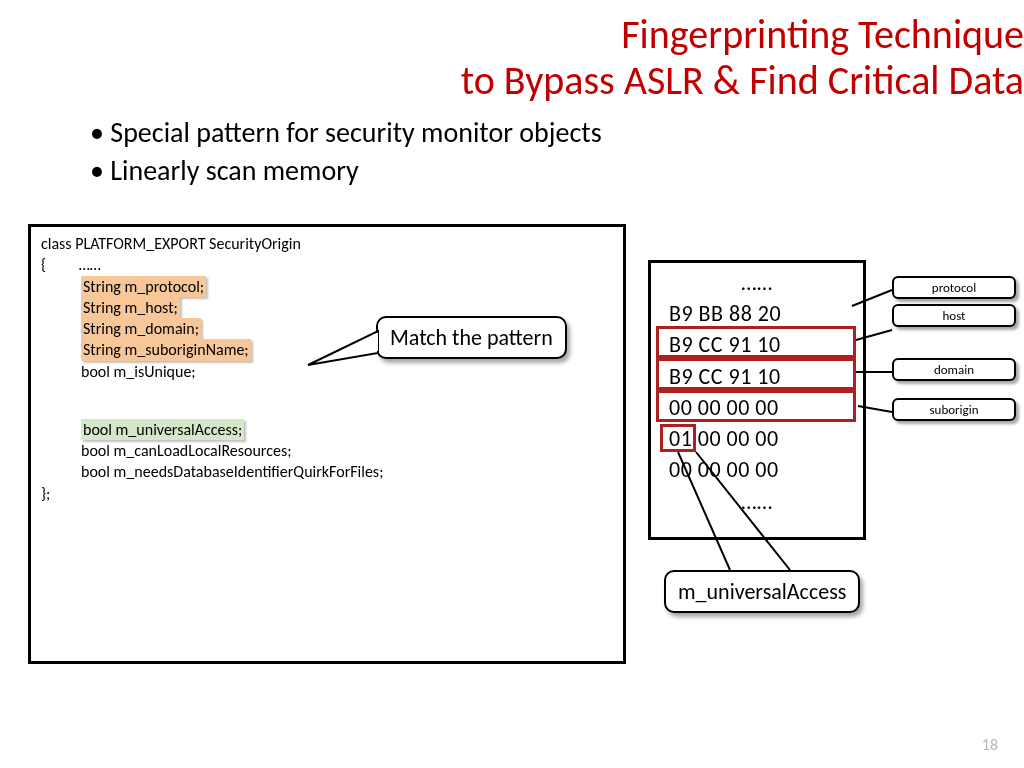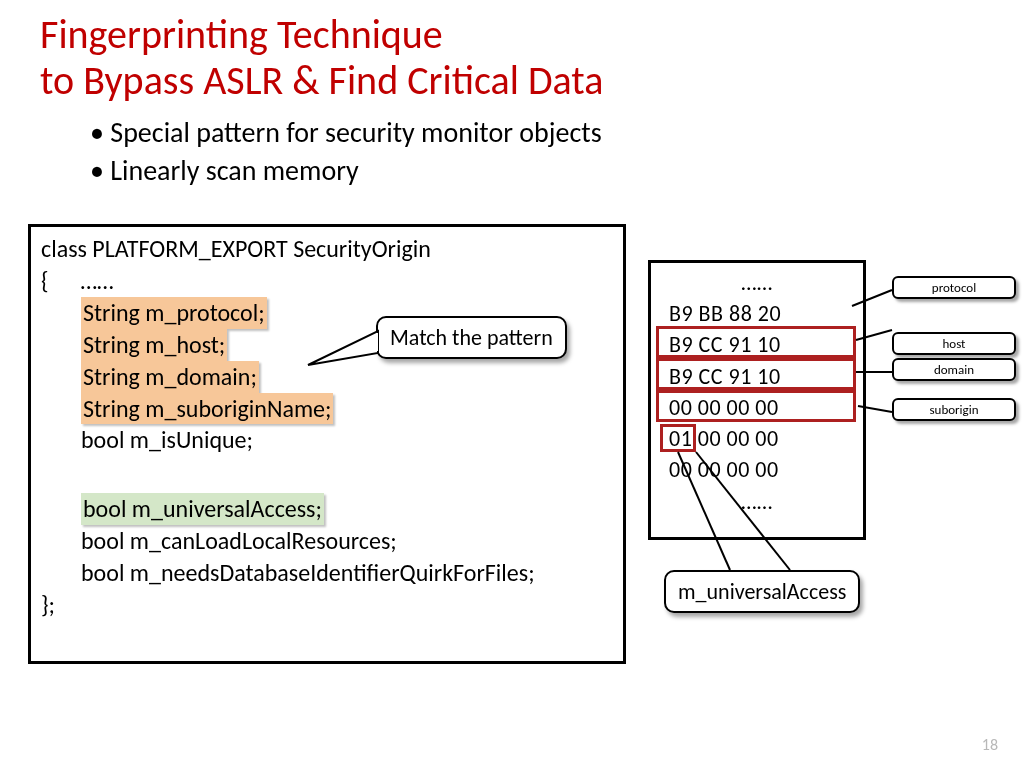--- a/index.html
+++ b/index.html
@@ -8,44 +8,43 @@
     width: 1024px;
     height: 768px;
     font-family: Calibri, Arial, sans-serif;
     background: #fff;
     position: relative;
     overflow: hidden;
   }
   .title {
     color: #c00000;
     font-size: 40px;
-    text-align: left;
+    text-align: right;
     line-height: 1.15;
     margin-top: 12px;
     font-weight: 400;
-    padding-left: 40px;
   }
   .bullets {
     font-size: 28px;
     margin: 10px 0 8px 90px;
     line-height: 1.35;
   }
   .bullets .dot::before {
     content: "• ";
   }
   .codebox {
     position: absolute;
     left: 28px;
     top: 224px;
     width: 598px;
     height: 440px;
     border: 3px solid #000;
     box-sizing: border-box;
     padding: 6px 8px 6px 10px;
-    font-size: 24px;
+    font-size: 16px;
     line-height: 1.33;
   }
   .codebox .line { white-space: nowrap; }
   .indent1 { padding-left: 40px; }
   .hl-orange {
     background: #f7c799;
     display: inline-block;
     box-shadow: 2px 2px 2px rgba(0,0,0,0.25);
     padding: 0 2px;
   }
@@ -159,21 +158,21 @@
   <div class="hrow">00  00  00  00</div>
   <div class="hrow dots">……</div>
 </div>
 
 <div class="redrect" style="left:656px; top:326px; width:200px; height:32px;"></div>
 <div class="redrect" style="left:656px; top:358px; width:200px; height:32px;"></div>
 <div class="redrect" style="left:656px; top:390px; width:200px; height:32px;"></div>
 <div class="redrect" style="left:660px; top:424px; width:36px; height:28px;"></div>
 
 <div class="label-chip" style="left:892px; top:276px;">protocol</div>
-<div class="label-chip" style="left:892px; top:332px;">host</div>
+<div class="label-chip" style="left:892px; top:304px;">host</div>
 <div class="label-chip" style="left:892px; top:358px;">domain</div>
 <div class="label-chip" style="left:892px; top:398px;">suborigin</div>
 
 <svg class="pointer" style="left:840px; top:270px; width:60px; height:170px;">
   <line x1="12" y1="36" x2="52" y2="20" stroke="#000" stroke-width="2"></line>
   <line x1="16" y1="70" x2="52" y2="60" stroke="#000" stroke-width="2"></line>
   <line x1="16" y1="102" x2="52" y2="102" stroke="#000" stroke-width="2"></line>
   <line x1="18" y1="136" x2="52" y2="142" stroke="#000" stroke-width="2"></line>
 </svg>
 

